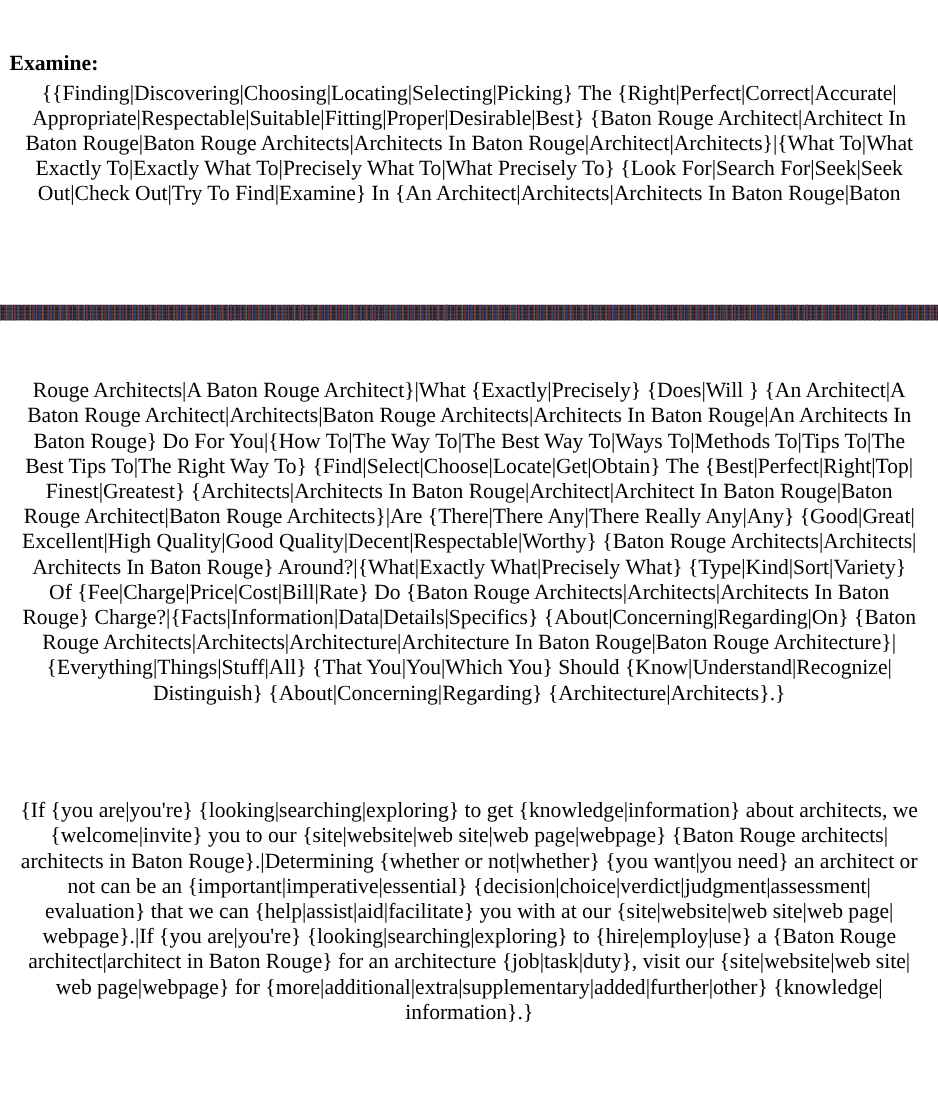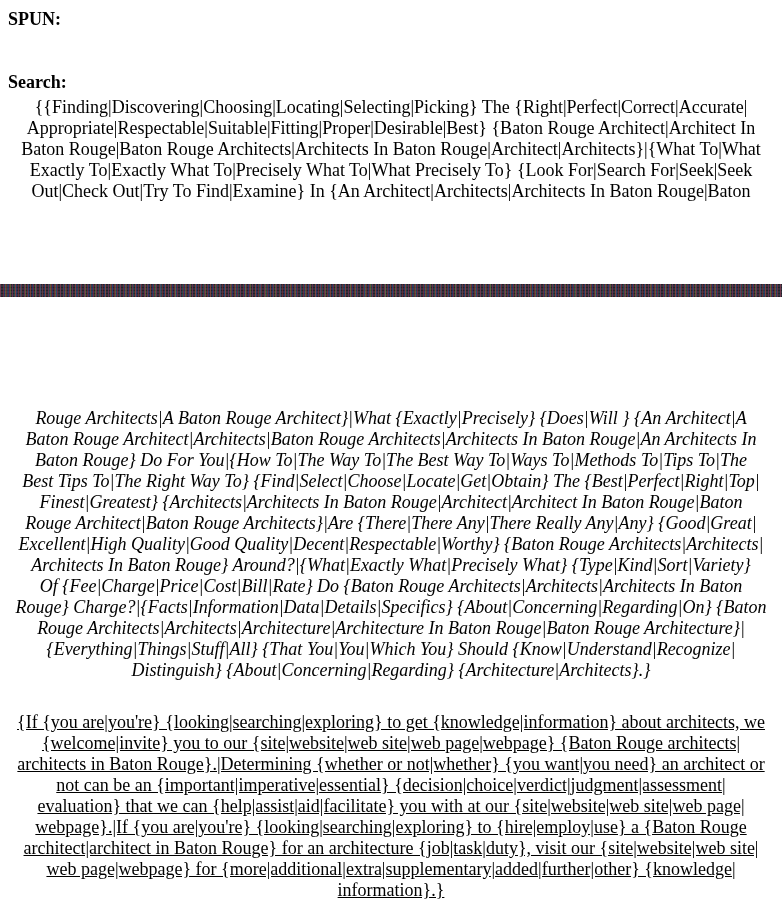--- a/index.html
+++ b/index.html
@@ -29,47 +29,44 @@
     margin-top: 42px;
   }
   .para {
     white-space: pre;
     text-align: center;
   }
   .para-a {
     margin-top: 4px;
   }
   .para-b {
-    margin-top: 111px;
-    font-style: italic;
+    margin-top: 48px;
   }
   .para-c {
-    margin-top: 31px;
-    text-decoration: underline;
+    margin-top: 77px;
   }
   .page-break-divider {
     margin-top: 82px;
     width: 782px;
     height: 13px;
     background-color: var(--divider-base, #32323f);
     background-image:
       repeating-linear-gradient(90deg, rgba(148,44,56,0.55) 0 1px, rgba(0,0,0,0) 1px 3px),
       repeating-linear-gradient(90deg, rgba(44,62,150,0.50) 0 1px, rgba(0,0,0,0) 1px 4px),
       repeating-linear-gradient(90deg, rgba(150,140,46,0.45) 0 1px, rgba(0,0,0,0) 1px 5px),
       repeating-linear-gradient(90deg, rgba(40,110,110,0.40) 0 1px, rgba(0,0,0,0) 1px 7px),
       repeating-linear-gradient(0deg, rgba(0,0,0,0.35) 0 1px, rgba(0,0,0,0) 1px 3px);
   }
 </style>
 </head>
 <body style="background: rgb(255, 255, 255); color: rgb(0, 0, 0);">
 
 <div class="text-col">
-  <div class="label spun-label">SPUN:</div>
 
-  <div class="label titles-label">Search:</div>
+  <div class="label titles-label">Examine:</div>
 
   <div class="para para-a">{{Finding|Discovering|Choosing|Locating|Selecting|Picking} The {Right|Perfect|Correct|Accurate|
 Appropriate|Respectable|Suitable|Fitting|Proper|Desirable|Best} {Baton Rouge Architect|Architect In
 Baton Rouge|Baton Rouge Architects|Architects In Baton Rouge|Architect|Architects}|{What To|What
 Exactly To|Exactly What To|Precisely What To|What Precisely To} {Look For|Search For|Seek|Seek
 Out|Check Out|Try To Find|Examine} In {An Architect|Architects|Architects In Baton Rouge|Baton</div>
 </div>
 
 <div class="page-break-divider"></div>
 

